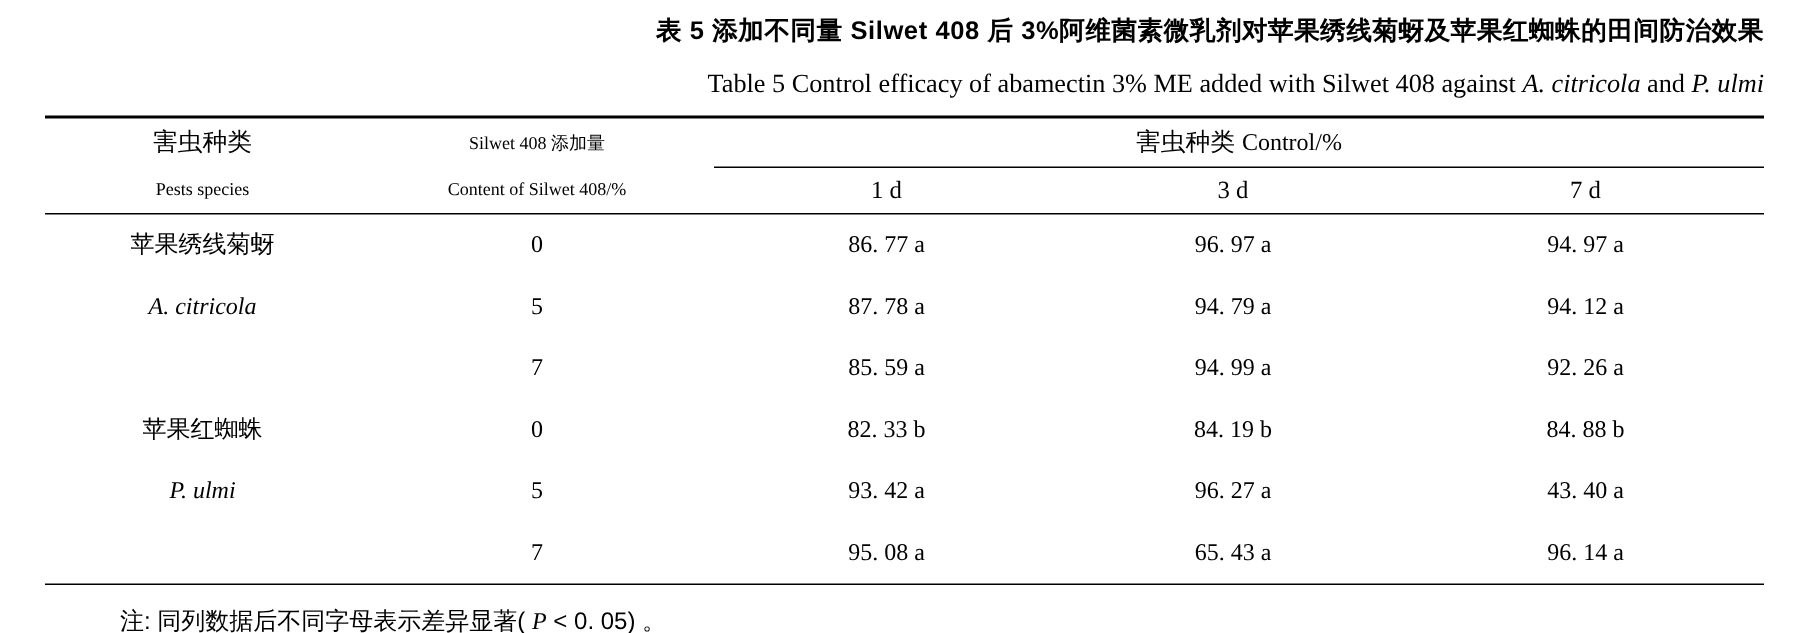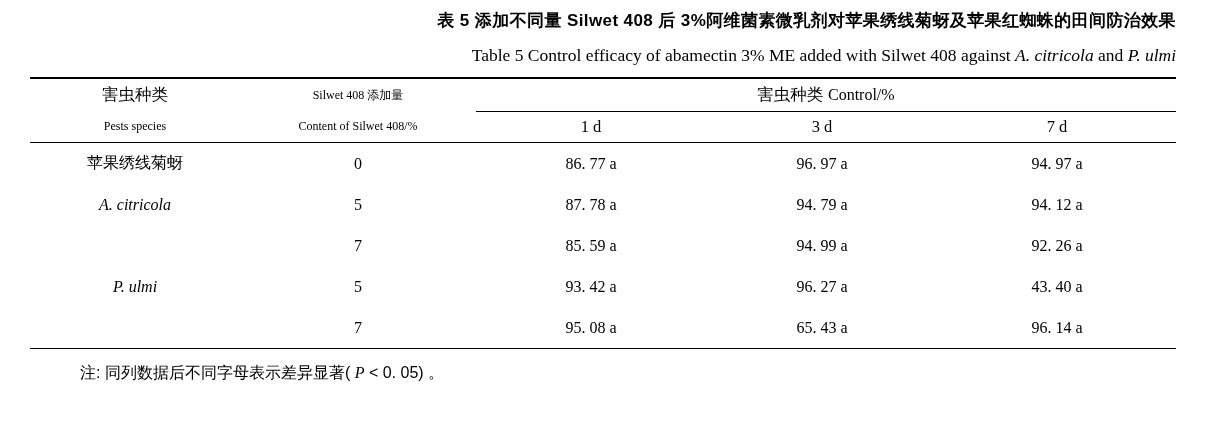--- a/index.html
+++ b/index.html
@@ -164,20 +164,27 @@
       </tr>
 
       <tr class="data-row">
         <td class="species-cn"></td>
         <td class="num">7</td>
         <td class="num">85. 59 a</td>
         <td class="num">94. 99 a</td>
         <td class="num">92. 26 a</td>
       </tr>
 
+      <tr class="data-row">
+        <td class="species-cn">苹果红蜘蛛</td>
+        <td class="num">0</td>
+        <td class="num">82. 33 b</td>
+        <td class="num">84. 19 b</td>
+        <td class="num">84. 88 b</td>
+      </tr>
 
       <tr class="data-row">
         <td class="species-en">P. ulmi</td>
         <td class="num">5</td>
         <td class="num">93. 42 a</td>
         <td class="num">96. 27 a</td>
         <td class="num">43. 40 a</td>
       </tr>
 
       <tr class="data-row">

